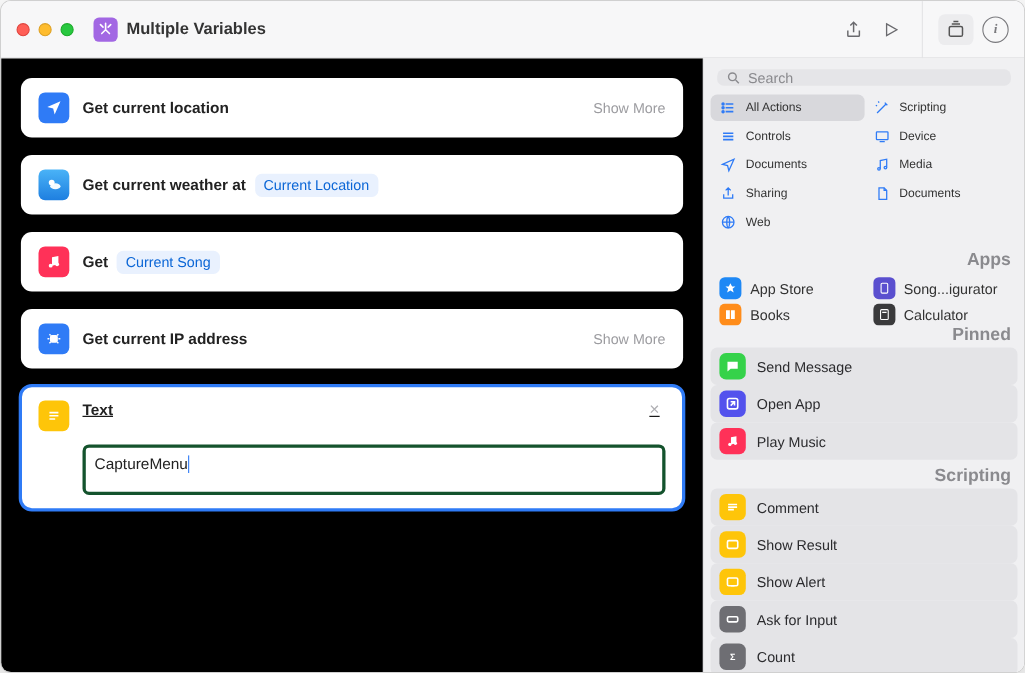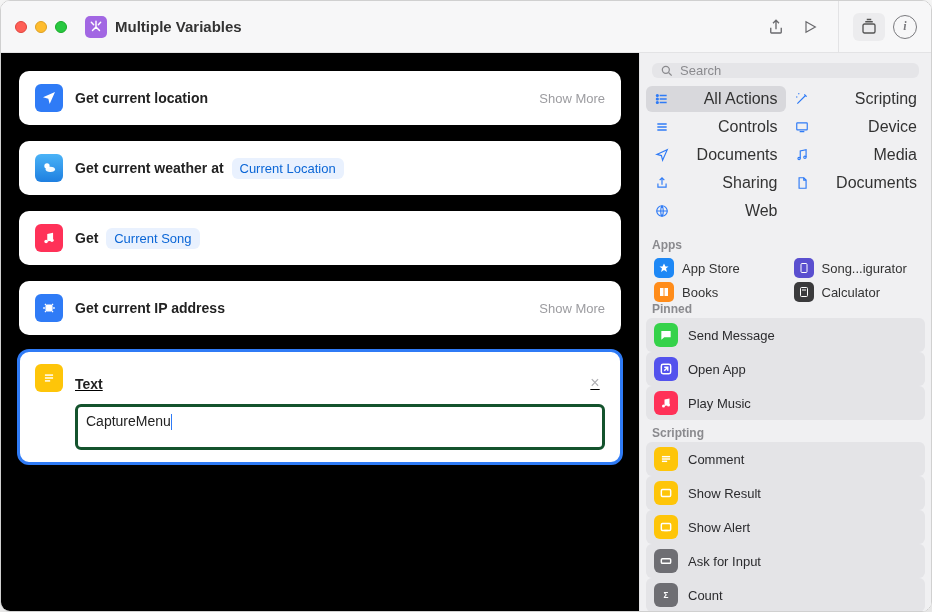--- a/index.html
+++ b/index.html
@@ -16,42 +16,42 @@
   .title { font-size: 15px; font-weight: 600; color: #333; }
   .title-spacer { flex: 1; }
   .toolbar-btn { width: 28px; height: 26px; display: flex; align-items: center; justify-content: center; color: #6a6a6e; border-radius: 5px; margin-left: 6px; }
   .vdiv { width: 1px; height: 52px; background: #e3e3e5; margin: -10px 14px; }
   .lib-icon-btn { width: 32px; height: 28px; background: #ececee; border-radius: 6px; display:flex; align-items:center; justify-content:center; color:#555; margin-right:8px; }
   .info-btn { width:24px;height:24px;border:1.5px solid #7a7a7e;border-radius:50%;display:flex;align-items:center;justify-content:center;color:#7a7a7e;font-size:12px;font-weight:600;font-style:italic;font-family:Georgia,serif; }
   .body { flex: 1; display: flex; overflow: hidden; }
   .canvas { flex: 1; padding: 18px 18px; overflow-y: auto; background: #000000; }
   .action-card { background: #fff; border-radius: 10px; box-shadow: 0 1px 2px rgba(0,0,0,0.07); margin-bottom: 16px; padding: 13px 16px; display: flex; align-items: center; gap: 12px; }
   .action-card.selected { outline: 3px solid #2f7bf6; outline-offset: -1px; }
-  .action-header { display:flex; align-items:flex-end; gap:12px;text-decoration:underline; }
+  .action-header { display:flex; align-items:flex-start; gap:12px;text-decoration:underline; }
   .action-icon { width: 28px; height: 28px; border-radius: 6px; display:flex; align-items:center; justify-content:center; flex-shrink:0; }
   .action-title { font-size: 14px; font-weight: 600; color: #222; }
   .act-icon-blue { background: #2f7bf6; }
   .act-icon-weather { background: linear-gradient(#4ab3f7,#1e7fe0); }
   .act-icon-music { background: #ff3158; }
   .act-icon-ip { background: #2f7bf6; }
   .act-icon-text { background: #fec509; }
   .token { background: #e9f1fe; color: #0b66d6; padding: 3px 8px; border-radius: 6px; font-size: 13px; font-weight: 500; margin-left:4px; }
   .show-more { color: #9c9ca0; font-size: 13px; }
   .close-x { color: #b0b0b4; font-size:16px; width:20px; text-align:center; }
   .textarea { border: 3px solid #14532d; border-radius: 6px; padding: 6px 8px; font-size: 14px; color: #222; min-height: 46px; width: calc(100% - 40px); margin-left:40px; }
   .caret { display:inline-block; width:1px; height:16px; background:#2f7bf6; vertical-align:middle; margin-left:0px; animation: blink 1s step-start infinite; }
   @keyframes blink { 50% { opacity: 0; } }
 
   .sidebar { width: 292px; background: #f0f0f2; border-left: 1px solid #e3e3e5; display:flex; flex-direction:column; }
   .search { margin: 10px 12px 8px; background: #e5e5e8; border-radius: 6px; height: 28px; display:flex; align-items:center; padding:0 8px; color:#8a8a8e; gap:6px; font-size:13px; }
   .cats { display:grid; grid-template-columns: 1fr 1fr; gap: 2px 0; padding: 0 6px 8px; }
-  .cat { display:flex; align-items:center; gap:8px; padding: 4px 8px; border-radius: 6px; font-size:16px; color:#333;justify-content:space-between; }
+  .cat { display:flex; align-items:center; gap:8px; padding: 4px 8px; border-radius: 6px; font-size:11px; color:#333; }
   .cat.active { background: #d8d8dc; }
   .cat .ci { width:16px; height:16px; display:flex; align-items:center; justify-content:center; }
-  .section-head { font-size:12px; font-weight:600; color:#8a8a8e; padding: 6px 12px 2px; }
+  .section-head { font-size:16px; font-weight:600; color:#8a8a8e; padding: 6px 12px 2px; text-align: right; }
   .lib-list { padding: 0 6px; }
   .lib-item { display:flex; align-items:center; gap:10px; padding:5px 8px; border-radius:6px; font-size:13px; color:#2b2b2e; }
   .lib-item .ii { width:24px; height:24px; border-radius:6px; display:flex; align-items:center; justify-content:center; flex-shrink:0; }
   .lib-item.hover { background: #e4e4e7; }
   .apps-row { display:grid; grid-template-columns:1fr 1fr; padding:0 6px; gap:0 0; }
   .app-item { display:flex; align-items:center; gap:8px; padding:4px 8px; font-size:13px; color:#333; }
   .app-item .ai { width:20px;height:20px;border-radius:5px;display:flex;align-items:center;justify-content:center; }
 </style>
 </head>
 <body>

